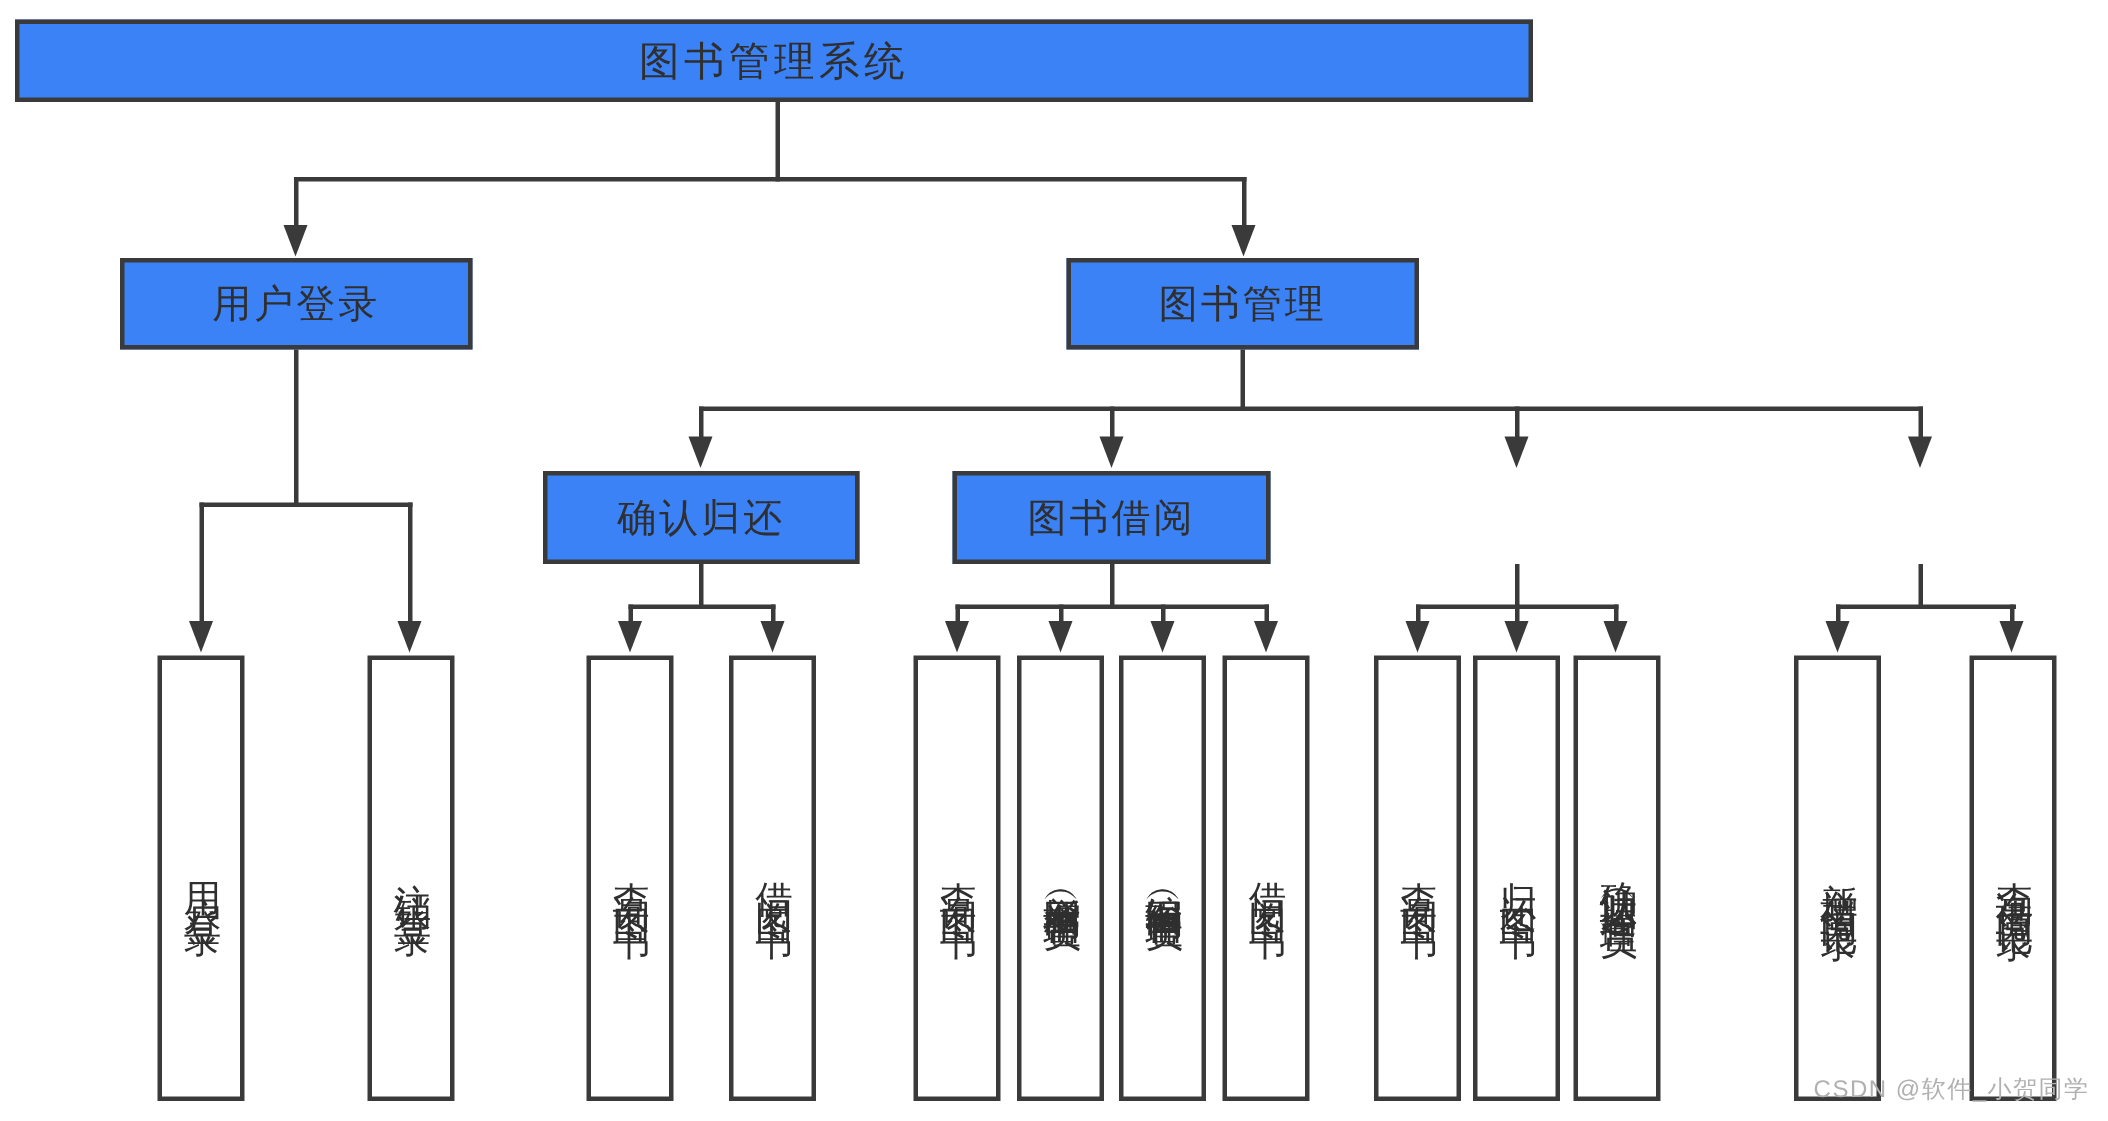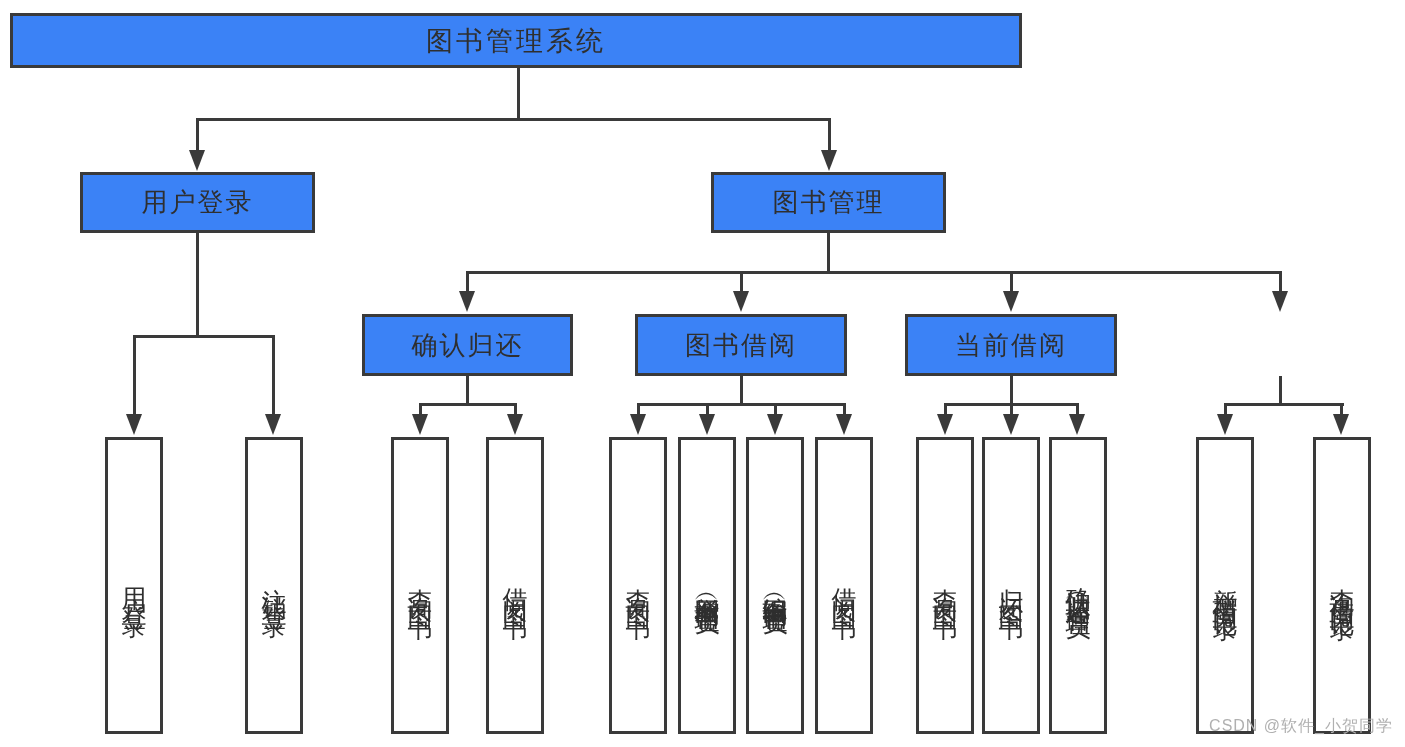--- a/index.html
+++ b/index.html
@@ -100,23 +100,20 @@
   <div class="ahead" style="left:1003px;top:291px"></div>
   <div class="stem" style="left:1279px;top:271px;height:23px"></div>
   <div class="ahead" style="left:1272px;top:291px"></div>
 
   <div class="node" style="left:362px;top:314px;width:211px;height:62px">
     <span class="hlabel">确认归还</span>
   </div>
   <div class="node" style="left:635px;top:314px;width:212px;height:62px">
     <span class="hlabel">图书借阅</span>
   </div>
-  <div class="node" style="left:905px;top:314px;width:212px;height:62px">
-    <span class="hlabel">当前借阅</span>
-  </div>
 
   <div class="vline" style="left:466px;top:376px;height:29px"></div>
   <div class="hline" style="left:419px;top:403px;width:98px"></div>
   <div class="stem" style="left:419px;top:403px;height:13px"></div>
   <div class="ahead" style="left:412px;top:414px"></div>
   <div class="stem" style="left:514px;top:403px;height:13px"></div>
   <div class="ahead" style="left:507px;top:414px"></div>
 
   <div class="vline" style="left:740px;top:376px;height:29px"></div>
   <div class="hline" style="left:637px;top:403px;width:209px"></div>

